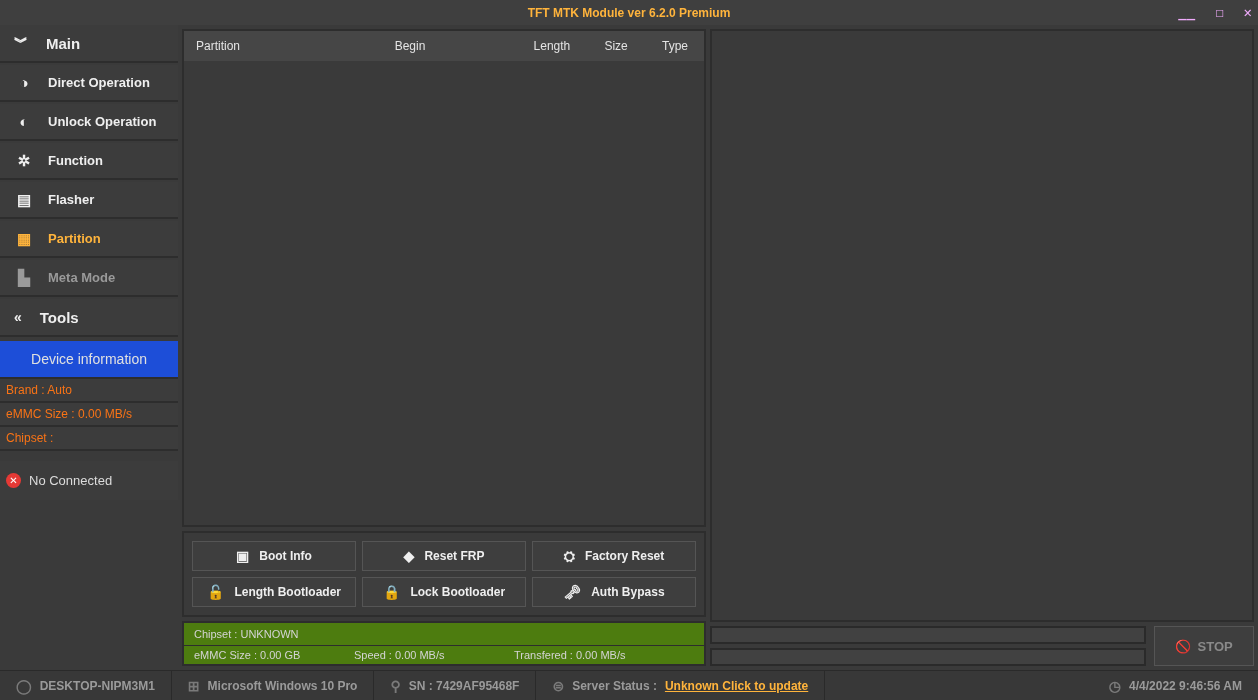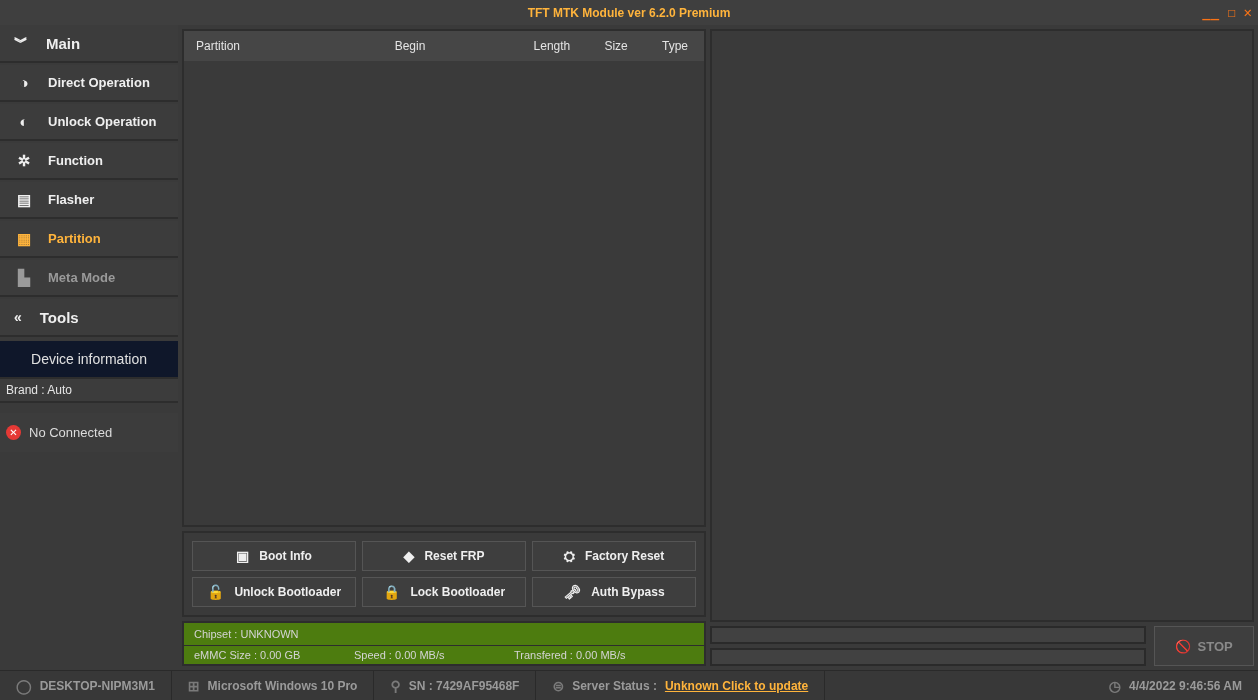--- a/index.html
+++ b/index.html
@@ -1,34 +1,34 @@
 <!DOCTYPE html>
 <html><head>
 <meta charset="utf-8">
 <style>
 * { margin: 0; padding: 0; box-sizing: border-box; font-family: "Segoe UI", Tahoma, sans-serif; }
 body { background: #3a3a3a; color: #e0e0e0; width: 1258px; height: 700px; overflow: hidden; display: flex; flex-direction: column; }
 
 .titlebar { height: 25px; background: #3f3f3f; display: flex; align-items: center; justify-content: center; position: relative; font-size: 12px; font-weight: 600; color: #ffb43c; }
-.window-ctrls { position: absolute; right: 6px; top: 4px; display: flex; gap: 8px; font-size: 14px; color: #f97316; }
+.window-ctrls { position: absolute; right: 6px; top: 4px; display: flex; gap: 20px; font-size: 14px; color: #f0abfc; }
 .window-ctrls span { cursor: pointer; font-family: monospace; }
 
 .main-row { flex: 1; display: flex; }
 
 .sidebar { width: 178px; display: flex; flex-direction: column; gap: 2px; background: #3a3a3a; }
 .side-header { height: 38px; display: flex; align-items: center; background: #3c3c3c; font-size: 15px; font-weight: 600; gap: 18px; padding-left: 14px; color: #efefef; border-bottom: 2px solid #2d2d2d; }
 .side-header .chev { font-size: 14px; }
 .side-item { height: 37px; display: flex; align-items: center; gap: 14px; padding-left: 14px; font-size: 13px; font-weight: 600; color: #efefef; background: #3c3c3c; cursor: pointer; border-bottom: 2px solid #2d2d2d; }
 .side-item.active { color: #ffb43c; }
 .side-item.dim { color: #9a9a9a; }
 .side-icon { width: 20px; text-align: center; font-size: 15px; }
 
 .info-panel { margin-top: 2px; }
-.info-title { text-align: center; font-size: 14px; font-weight: 400; padding: 10px 0; background: #0f172a; border-bottom: 2px solid #2d2d2d; }
-.info-row { font-size: 12px; padding: 4px 6px; background: #3c3c3c; border-bottom: 2px solid #2d2d2d; color: #e5e5e5; }
+.info-title { text-align: center; font-size: 14px; font-weight: 400; padding: 10px 0; background: #1d4ed8; border-bottom: 2px solid #2d2d2d; }
+.info-row { font-size: 12px; padding: 4px 6px; background: #3c3c3c; border-bottom: 2px solid #2d2d2d; color: #f97316; }
 .conn-row { display: flex; align-items: center; gap: 8px; padding: 12px 6px; font-size: 13px; background: #3c3c3c; color: #dcdcdc; margin-top: 8px; }
 .conn-row .dot { width: 15px; height: 15px; border-radius: 50%; background: #e53935; display: flex; align-items: center; justify-content: center; font-size: 10px; color: #fff; }
 
 .center-col { width: 532px; display: flex; flex-direction: column; gap: 4px; padding: 4px; }
 .table-area { flex: 1; border: 2px solid #2d2d2d; background: #3a3a3a; display: flex; flex-direction: column; }
 .thead { display: flex; background: #464646; font-size: 12px; padding: 8px 12px; color: #e4e4e4; }
 .th-part { width: 130px; }
 .th-begin { width: 120px; text-align: right; }
 .th-length { width: 110px; text-align: right; margin-left: 44px; }
 .th-size { width: 100px; text-align: center; }
@@ -103,20 +103,22 @@
     </div>
 
     <div class="side-header">
       <span class="chev">«</span>
       <span>Tools</span>
     </div>
 
     <div class="info-panel">
       <div class="info-title">Device information</div>
       <div class="info-row">Brand : Auto</div>
+      <div class="info-row">eMMC Size : 0.00 MB/s</div>
+      <div class="info-row">Chipset :</div>
     </div>
 
     <div class="conn-row">
       <span class="dot">✕</span>
       <span>No Connected</span>
     </div>
   </div>
 
   <div class="center-col">
     <div class="table-area">
@@ -137,21 +139,21 @@
       <div class="abtn">
           <span class="bi">◆</span>
           <span>Reset FRP</span>
         </div>
       <div class="abtn">
           <span class="bi">⛭</span>
           <span>Factory Reset</span>
         </div>
       <div class="abtn">
           <span class="bi">🔓</span>
-          <span>Unlock Bootloader</span>
+          <span>Length Bootloader</span>
         </div>
       <div class="abtn">
           <span class="bi">🔒</span>
           <span>Lock Bootloader</span>
         </div>
       <div class="abtn">
           <span class="bi">🗝</span>
           <span>Auth Bypass</span>
         </div>
     </div>

